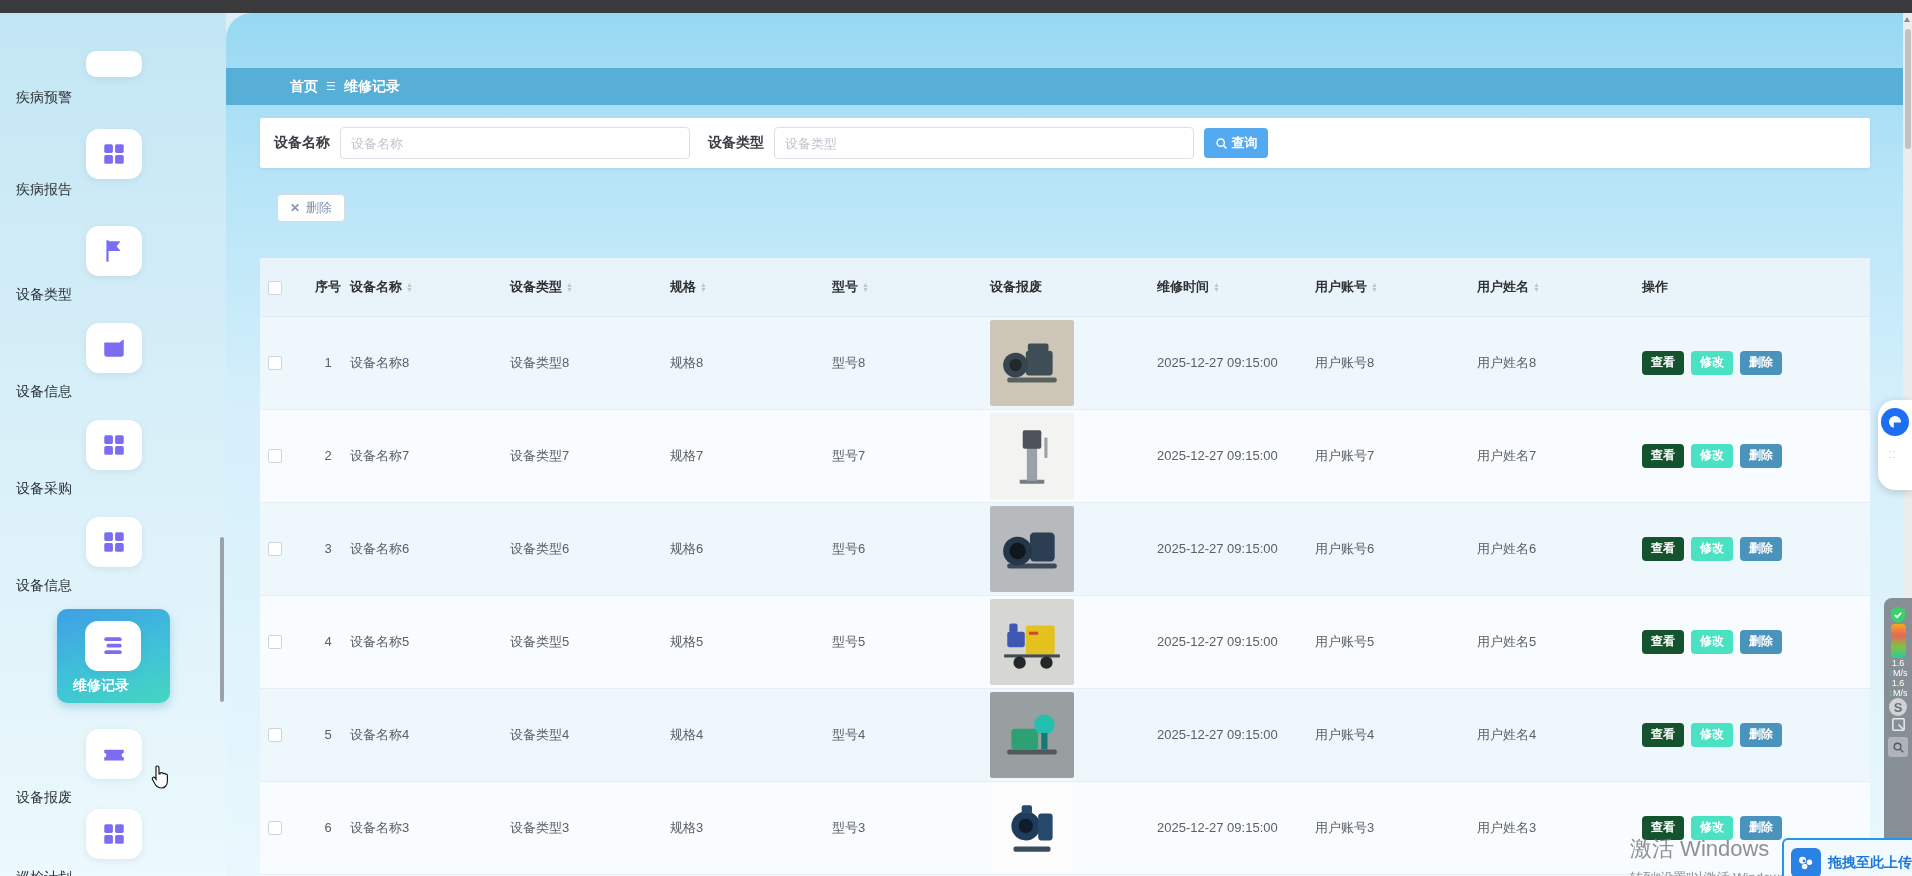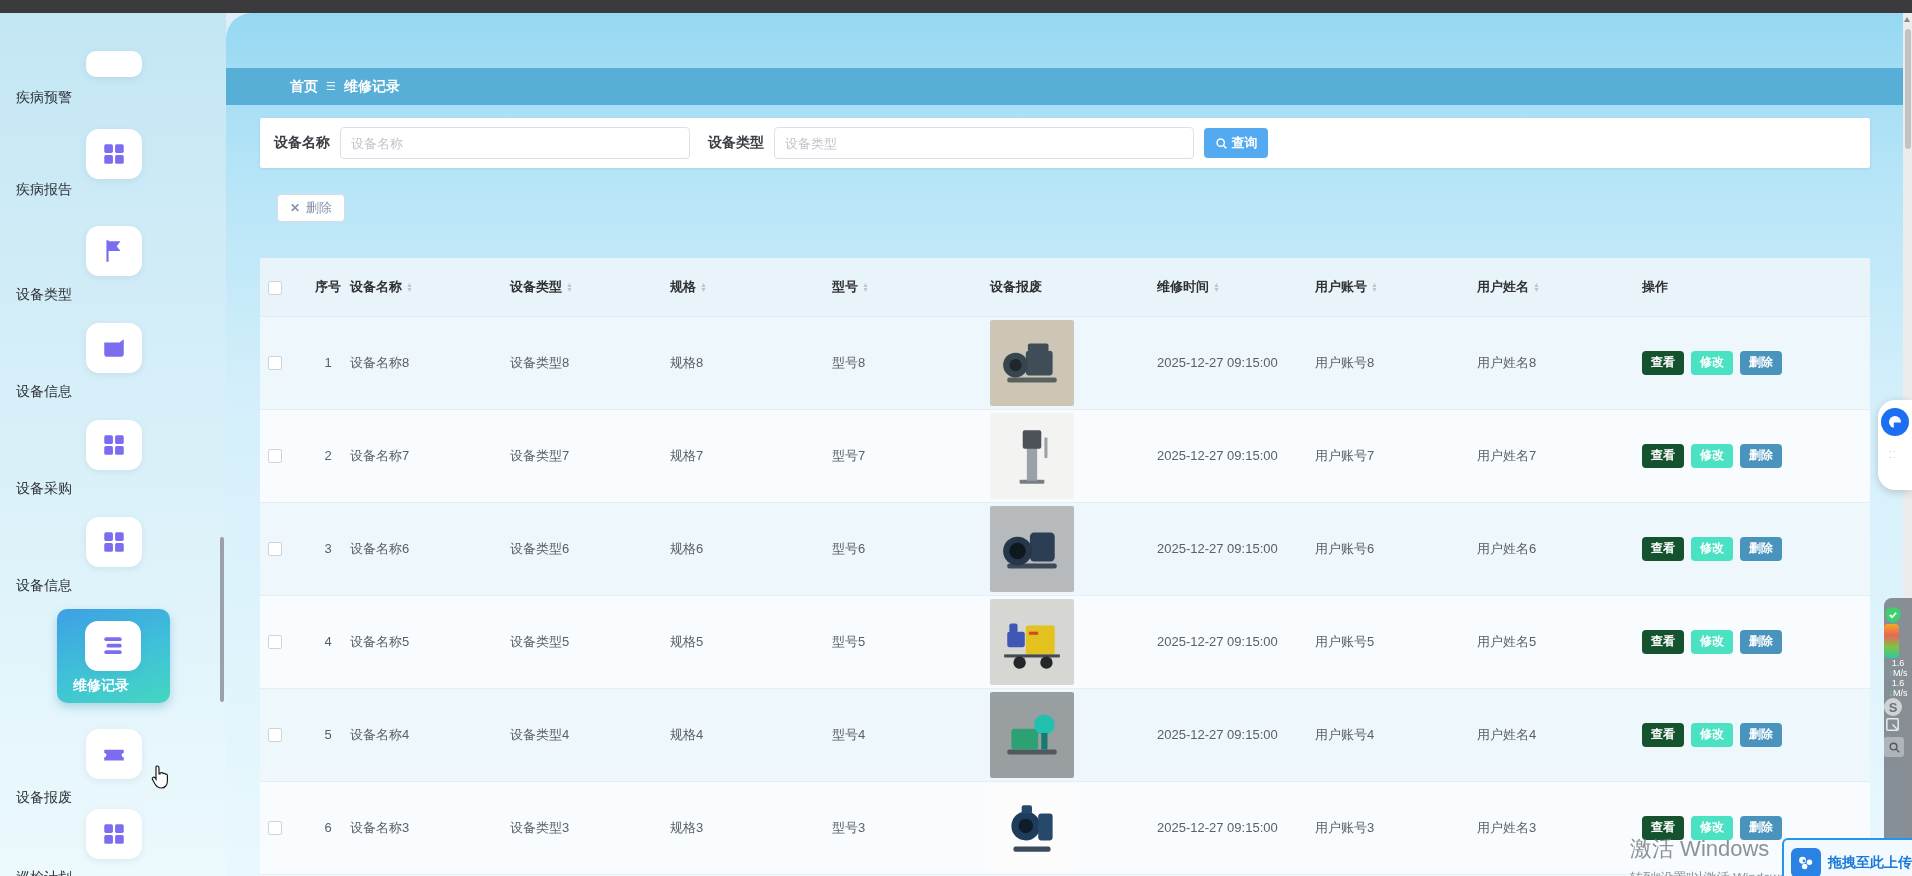--- a/index.html
+++ b/index.html
@@ -93,21 +93,21 @@
 
 .float-pill { position:absolute; left:1878px; top:400px; width:34px; height:90px; background:#fff;
   border-radius:17px 0 0 17px; box-shadow:0 2px 8px rgba(0,0,0,.18); z-index:45; }
 .pill-circle { position:absolute; left:3px; top:8px; width:28px; height:28px; border-radius:50%; background:#1d6ef0;
   display:flex; align-items:center; justify-content:center; }
 .pill-circle span { width:12px; height:12px; border-radius:50%; background:#fff; display:block; clip-path:polygon(0 0,100% 0,100% 55%,40% 55%,40% 100%,0 100%); }
 .pill-dots { position:absolute; left:11px; top:52px; color:#b9bec4; font-size:9px; letter-spacing:1px; line-height:7px; }
 
 .gray-panel { position:absolute; left:1884px; top:598px; width:28px; height:254px;
   background:rgba(122,129,136,.88); border-radius:8px 0 0 8px; z-index:45;
-  display:flex; flex-direction:column; padding-top:8px; }
+  display:flex; flex-direction:column; align-items:center; padding-top:8px; }
 .gp-shield { width:18px; height:18px; }
 .gp-grad { width:15px; height:34px; border-radius:4px; background:linear-gradient(180deg,#f7a91e,#e8655a,#7fc341,#2fc7a0); }
 .gp-speed { font-size:9px; color:#fff; text-align:center; line-height:10px; }
 .gp-speed .arr-up { color:#6db5ff; } .gp-speed .arr-dn { color:#58e07c; }
 .gp-s { width:18px; height:18px; border-radius:50%; background:#cfd3d6; color:#6a7076; font-size:13px; font-weight:700;
   display:flex; align-items:center; justify-content:center; }
 .gp-crop svg { width:17px; height:17px; }
 .gp-mag { width:20px; height:20px; background:#aeb4b9; border-radius:3px; display:flex; align-items:center; justify-content:center; }
 .gp-mag svg { width:13px; height:13px; }
 

